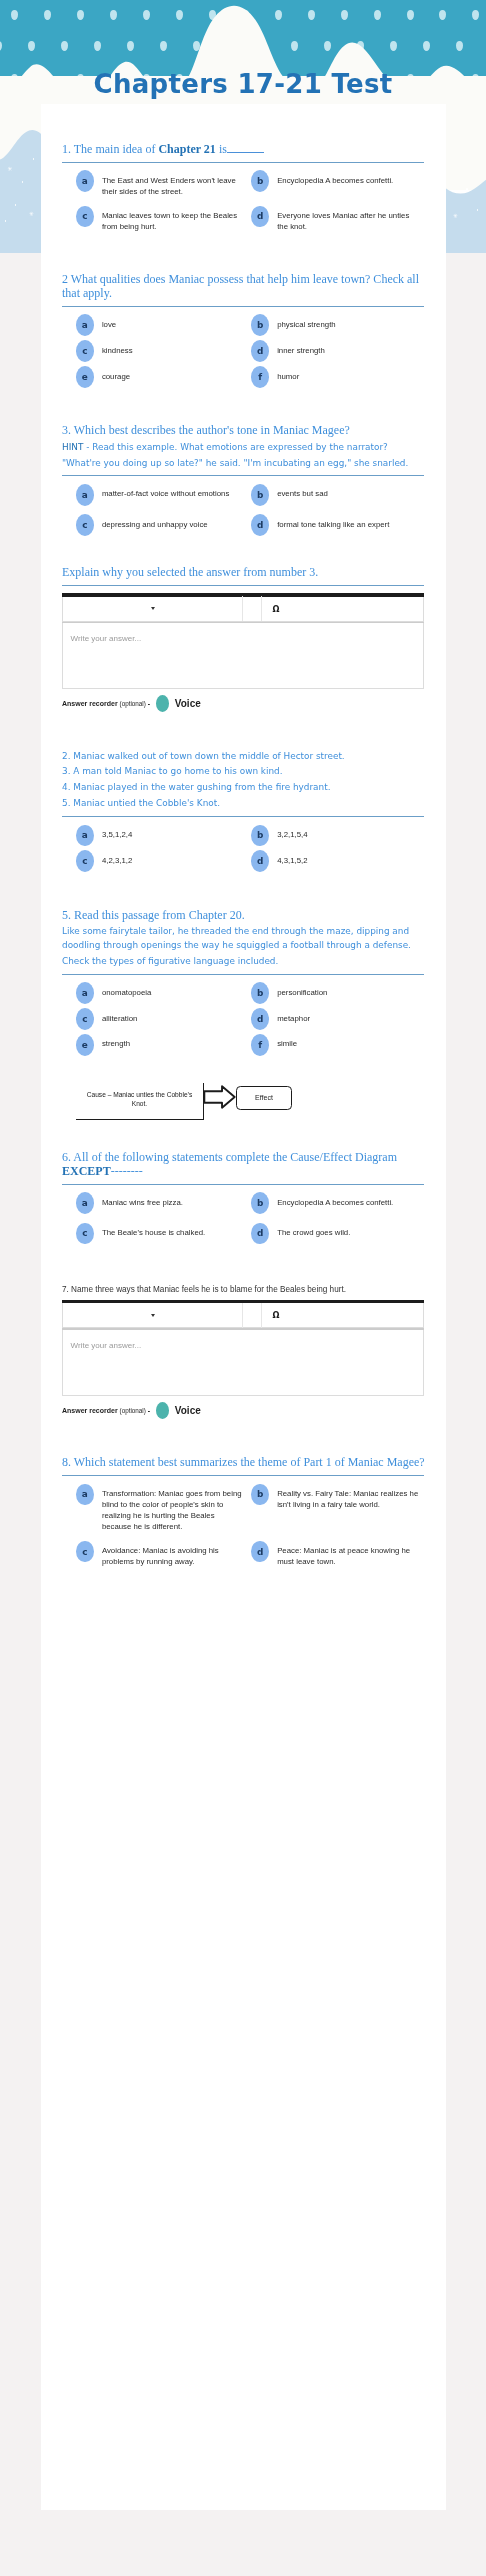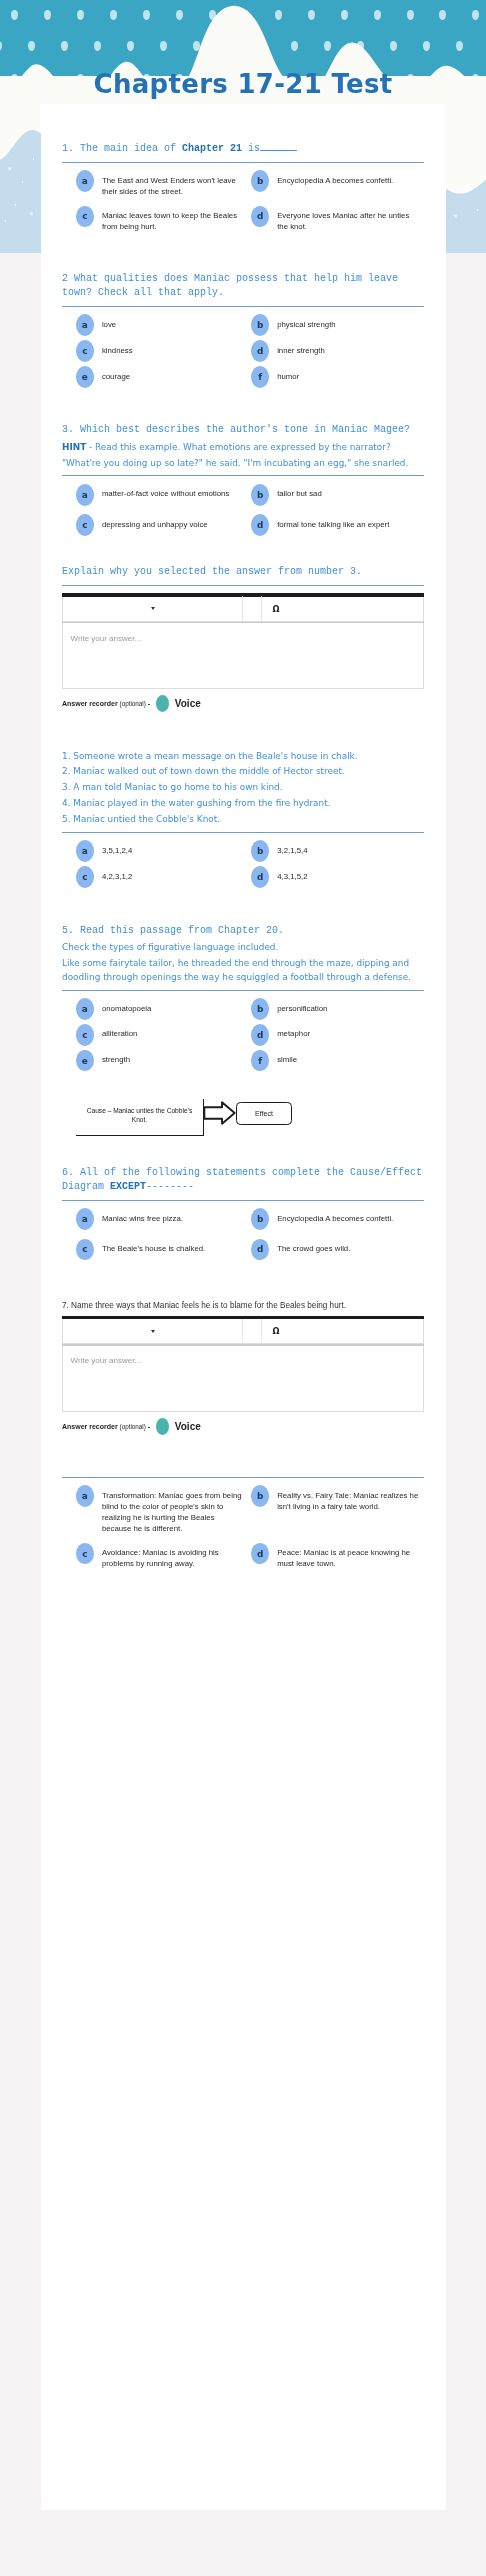--- a/index.html
+++ b/index.html
@@ -79,23 +79,23 @@
     width: 405px;
     background: #ffffff;
     z-index: 10;
     padding: 38px 19px 25px 19px;
     min-height: 2406px;
   }
 
   
   .q-block { margin-bottom: 6.3px; }
   .q-prompt {
-    font-family: Liberation Mono, monospace;
+    font-family: Liberation Serif, serif;
     color: #3f8fdb;
-    font-size: 10px;
+    font-size: 12px;
     line-height: 14px;
     font-weight: 500;
     margin-bottom: 2.5px;
     padding-left: 2.5px;
   }
   .q-prompt.plain {
     font-family: "Liberation Sans", sans-serif;
     color: #333333;
     font-weight: 400;
     font-size: 8.2px;
@@ -104,21 +104,21 @@
   .q-prompt b { font-weight: 700; color: #2372b5; }
   .q-prompt .fill { border-bottom: 1.3px solid #4a90d9; display: inline-block; width: 37px; }
   .q-sub {
     font-family: "DejaVu Sans", sans-serif;
     color: #3f8fdb;
     font-size: 8.9px;
     line-height: 14px;
     margin-bottom: 1.9px;
     padding-left: 2.5px;
   }
-  .q-sub b { font-weight: 700; color: #2372b5; }
+  .q-sub b { font-weight: 400; color: #2372b5; }
 
   .divider {
     border-top: 0.6px solid #6b9ec8;
     margin: 5.7px 2.5px 7.6px 2.5px;
   }
 
   .options {
     display: flex;
     flex-wrap: wrap;
     padding-left: 16.5px;
@@ -500,21 +500,21 @@
     </div>
     <div class="q-sub">"What're you doing up so late?" he said.  "I'm incubating an egg," she snarled.</div>
     <div class="divider"></div>
     <div class="options">
       <div class="opt">
         <div class="opt-bullet">a</div>
         <div class="opt-text">matter-of-fact voice without emotions</div>
       </div>
       <div class="opt">
         <div class="opt-bullet">b</div>
-        <div class="opt-text">tailor  but sad</div>
+        <div class="opt-text">events  but sad</div>
       </div>
       <div class="opt">
         <div class="opt-bullet">c</div>
         <div class="opt-text">depressing and unhappy voice</div>
       </div>
       <div class="opt">
         <div class="opt-bullet">d</div>
         <div class="opt-text">formal tone talking like an expert</div>
       </div>
     </div>
@@ -546,21 +546,20 @@
         <span>-</span>
       </span>
       <span class="recorder-dot"></span>
       <span class="recorder-voice">Voice</span>
     </div>
   </div>
 
   <div class="spacer-md"></div>
 
   <div class="q-block">
-    <div class="q-sub">1.  Someone wrote a mean message on the Beale's house in chalk.</div>
     <div class="q-sub">2.  Maniac walked out of town down the middle of Hector street.</div>
     <div class="q-sub">3.  A man told Maniac to go home to his own kind.</div>
     <div class="q-sub">4.  Maniac played in the water gushing from the fire hydrant.</div>
     <div class="q-sub">5.  Maniac untied the Cobble's Knot.</div>
     <div class="divider"></div>
     <div class="options tight">
       <div class="opt">
         <div class="opt-bullet">a</div>
         <div class="opt-text">3,5,1,2,4</div>
       </div>
@@ -576,22 +575,22 @@
         <div class="opt-bullet">d</div>
         <div class="opt-text">4,3,1,5,2</div>
       </div>
     </div>
   </div>
 
   <div class="spacer-md"></div>
 
   <div class="q-block">
     <div class="q-prompt">5.  Read this passage from Chapter 20.</div>
+    <div class="q-sub">Like some fairytale tailor, he threaded the end through the maze, dipping and doodling through openings the way he squiggled a football through a defense.</div>
     <div class="q-sub">Check the types of figurative language included.</div>
-    <div class="q-sub">Like some fairytale tailor, he threaded the end through the maze, dipping and doodling through openings the way he squiggled a football through a defense.</div>
     <div class="divider"></div>
     <div class="options tight">
       <div class="opt">
         <div class="opt-bullet">a</div>
         <div class="opt-text">onomatopoeia</div>
       </div>
       <div class="opt">
         <div class="opt-bullet">b</div>
         <div class="opt-text">personification</div>
       </div>
@@ -677,20 +676,21 @@
         <span>-</span>
       </span>
       <span class="recorder-dot"></span>
       <span class="recorder-voice">Voice</span>
     </div>
   </div>
 
   <div class="spacer-md"></div>
 
   <div class="q-block">
+    <div class="q-prompt">8.  Which statement best summarizes the theme of Part 1 of Maniac Magee?</div>
     <div class="divider"></div>
     <div class="options">
       <div class="opt">
         <div class="opt-bullet">a</div>
         <div class="opt-text">Transformation:  Maniac goes from being blind to the color of people's skin to realizing he is hurting the Beales because he is different.</div>
       </div>
       <div class="opt">
         <div class="opt-bullet">b</div>
         <div class="opt-text">Reality vs. Fairy Tale:  Maniac realizes he isn't living in a fairy tale world.</div>
       </div>

